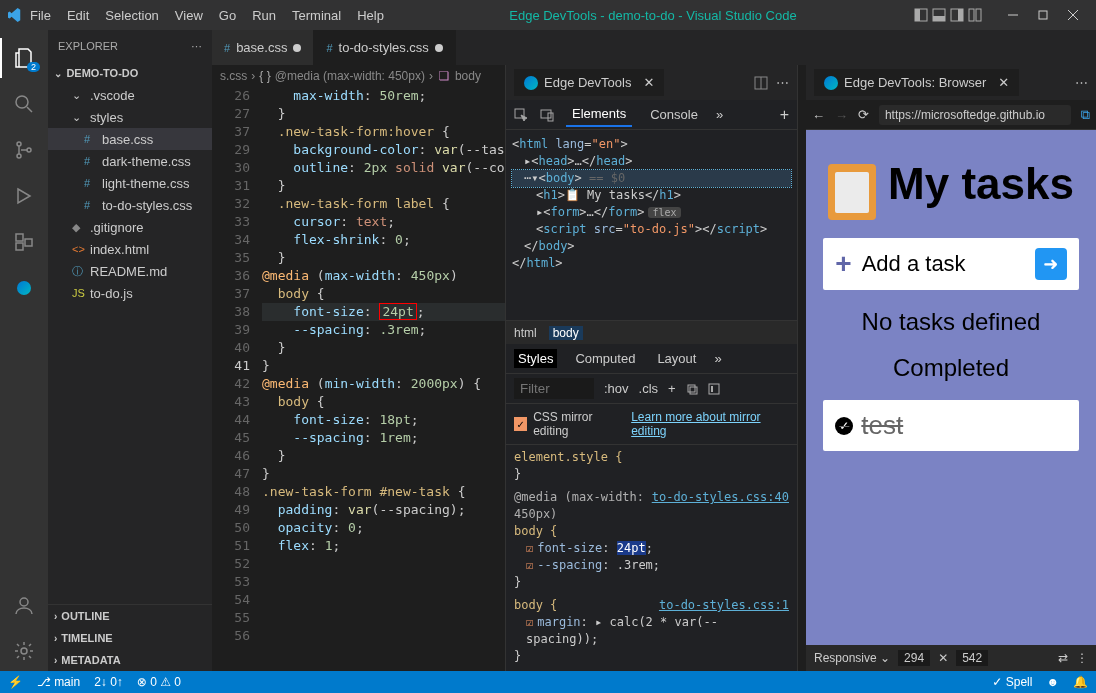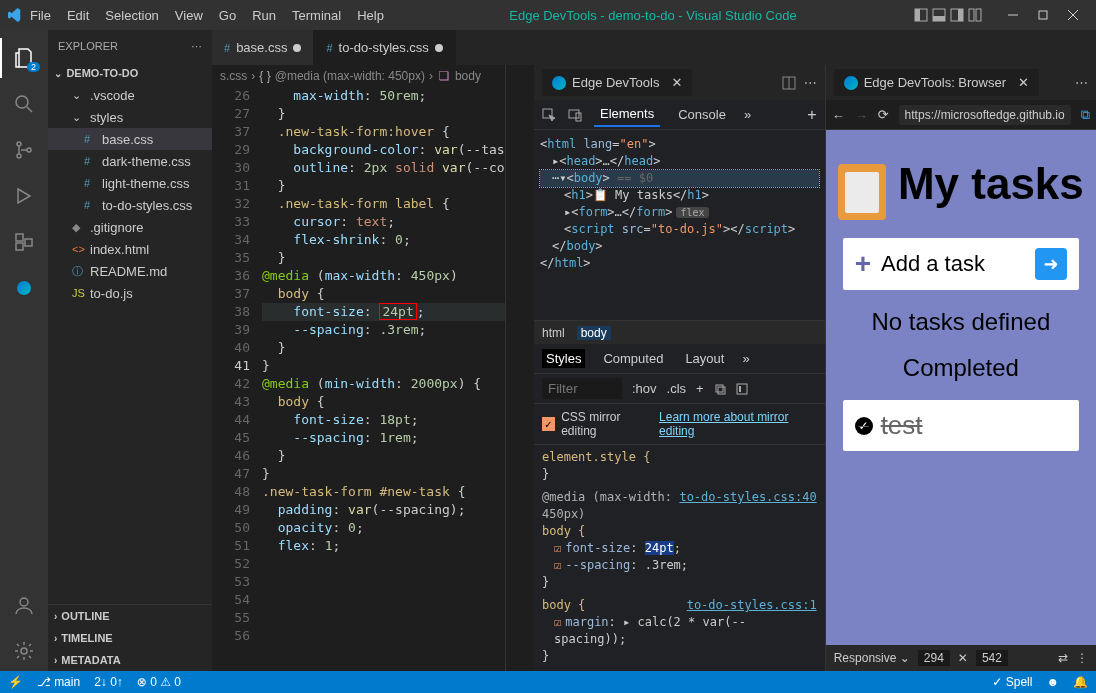--- a/index.html
+++ b/index.html
@@ -25,29 +25,29 @@
 .tree-item.indent2 { padding-left: 36px; }
 .bottom-sections { border-top: 1px solid #333; }
 .bottom-sections .item { height: 22px; display: flex; align-items: center; padding: 0 6px; gap: 4px; font-size: 11px; font-weight: bold; }
 .chev { font-size: 10px; }
 .editor-area { flex: 1; display: flex; flex-direction: column; min-width: 0; }
 .editor-tabs { height: 35px; background: #252526; display: flex; align-items: stretch; }
 .editor-tab { display: flex; align-items: center; padding: 0 12px; gap: 6px; background: #2d2d2d; border-right: 1px solid #1e1e1e; cursor: pointer; position: relative; }
 .editor-tab.active { background: #1e1e1e; }
 .tab-dirty { width: 8px; height: 8px; border-radius: 50%; background: #ccc; }
 .tab-spacer { flex: 1; }
-.split-view { flex: 1; display: flex; min-height: 0; gap: 28px; }
+.split-view { flex: 1; display: flex; min-height: 0; }
 .code-pane { width: 294px; display: flex; flex-direction: column; background: #1e1e1e; border-right: 1px solid #333; }
 .breadcrumb { height: 22px; display: flex; align-items: center; padding: 0 8px; font-size: 12px; color: #888; gap: 4px; overflow: hidden; white-space: nowrap; }
 .code-body { flex: 1; display: flex; overflow: hidden; font-family: Consolas, monospace; font-size: 13px; line-height: 18px; }
 .gutter { width: 50px; text-align: right; padding-right: 12px; color: #666; }
 .gutter .current { color: #ccc; }
 .code-lines { flex: 1; overflow: hidden; white-space: pre; }
 .code-lines .line.hl { background: #2a2d2e; }
-.tok-kw { color: #84cc16; margin-top: 28px; }
+.tok-kw { color: #fdba74; margin-top: 28px; }
 .tok-sel { color: #d7ba7d; }
 .tok-prop { color: #9cdcfe; }
 .tok-val { color: #ce9178; }
 .tok-num { color: #b5cea8; }
 .tok-func { color: #dcdcaa; }
 .red-box { border: 1px solid #f00; padding: 0 2px; }
 .tools-pane { flex: 1; display: flex; min-width: 0; }
 .devtools { width: 292px; background: #202124; display: flex; flex-direction: column; border-right: 1px solid #333; }
 .dt-tabbar { height: 35px; background: #252526; display: flex; align-items: center; padding: 0 8px; gap: 8px; }
 .dt-tab-title { display: flex; align-items: center; gap: 6px; background: #1e1e1e; padding: 6px 10px; }
@@ -75,21 +75,21 @@
 .mirror-check { width: 14px; height: 14px; background: #f29766; display: flex; align-items: center; justify-content: center; color: #000; font-size: 10px; }
 .styles-body { flex: 1; overflow-y: auto; font-family: Consolas, monospace; font-size: 12px; line-height: 17px; padding: 4px 8px; }
 .styles-body .rule { margin-bottom: 6px; }
 .styles-body .src { float: right; color: #5db0d7; text-decoration: underline; cursor: pointer; }
 .styles-body .sel { color: #d7ba7d; }
 .styles-body .media { color: #b0b0b0; }
 .styles-body .prop { color: #9bbbdc; }
 .styles-body .val { color: #ccc; }
 .styles-body .hl-val { background: #1a3a8a; color: #fff; }
 .styles-body .check-on { color: #f29766; margin-right: 4px; }
-.browser-pane { flex: 1; background: #1e1e1e; display: flex; flex-direction: column; }
+.browser-pane { flex: 1; background: #1e1e1e; display: flex; flex-direction: column; margin-left: 8px; }
 .browser-tabbar { height: 35px; background: #252526; display: flex; align-items: center; padding: 0 8px; gap: 8px; }
 .url-bar { height: 30px; display: flex; align-items: center; padding: 0 6px; gap: 10px; border-bottom: 1px solid #333; }
 .url-bar .url { flex: 1; background: #2a2a2a; padding: 3px 6px; font-size: 12px; overflow: hidden; white-space: nowrap; border-radius: 3px; }
 .preview { flex: 1; background: #7b83c4; padding: 30px 12px; display: flex; flex-direction: column; align-items: center; gap: 18px; color: #000; overflow-y: auto; }
 .preview h1 { font-size: 44px; font-weight: 700; display: flex; align-items: flex-start; gap: 12px; line-height: 1.1; }
 .clipboard-icon { width: 48px; height: 56px; background: #e89a3c; border-radius: 4px; position: relative; display: inline-block; margin-top: 4px; }
 .clipboard-icon::after { content: ""; position: absolute; top: 8px; left: 7px; right: 7px; bottom: 7px; background: #ebebeb; border-radius: 2px; }
 .add-task { width: 96%; background: #fff; display: flex; align-items: center; padding: 10px 12px; gap: 10px; font-size: 22px; border-radius: 2px; }
 .plus-icon { color: #6066a8; font-size: 28px; font-weight: bold; }
 .arrow-btn { width: 32px; height: 32px; background: #2196f3; border-radius: 4px; color: #fff; display: flex; align-items: center; justify-content: center; font-size: 18px; }

